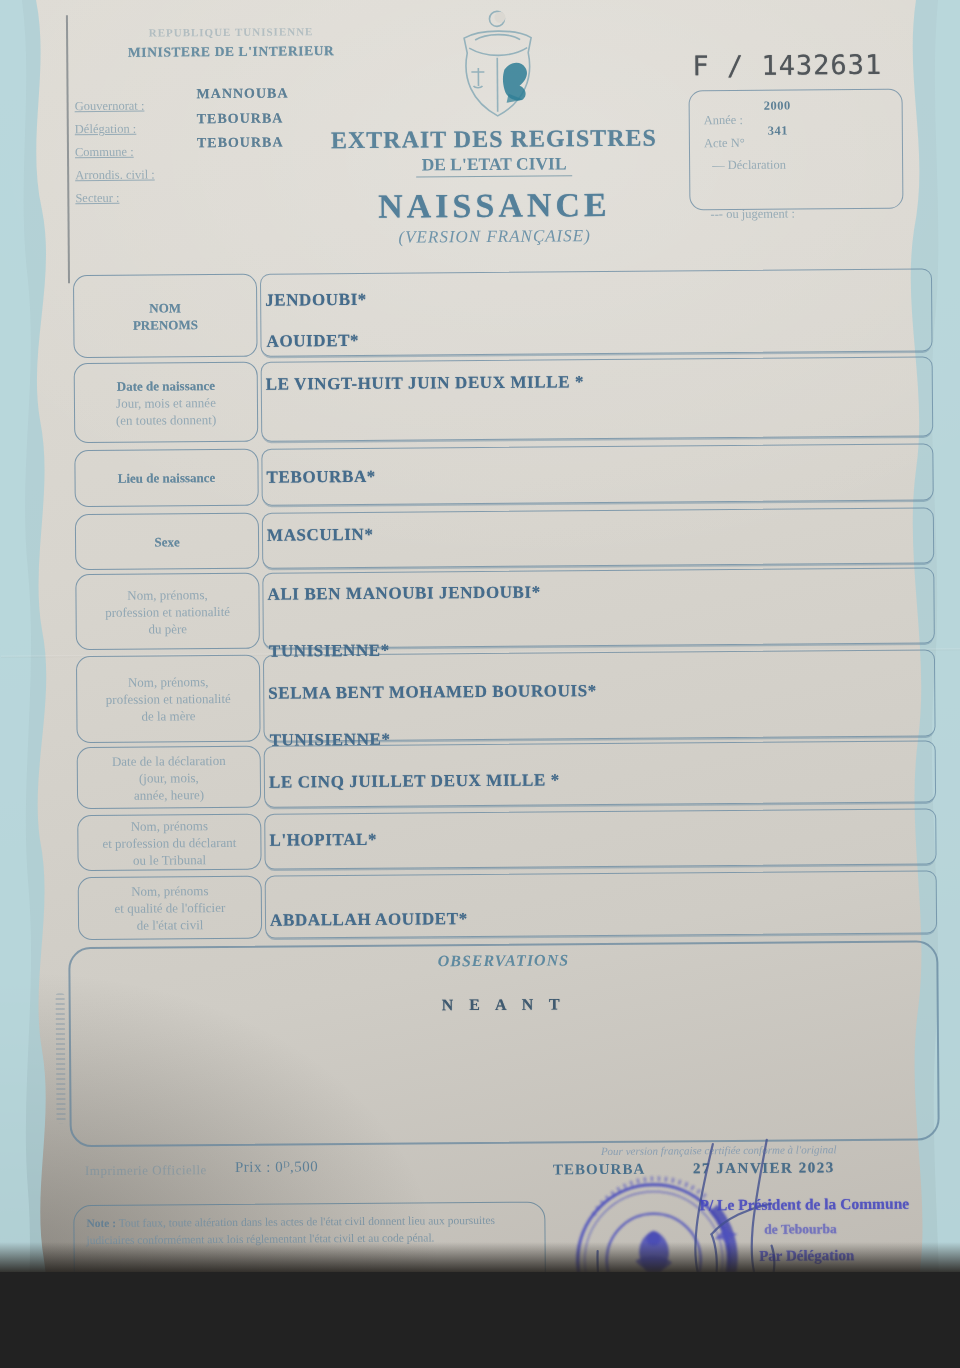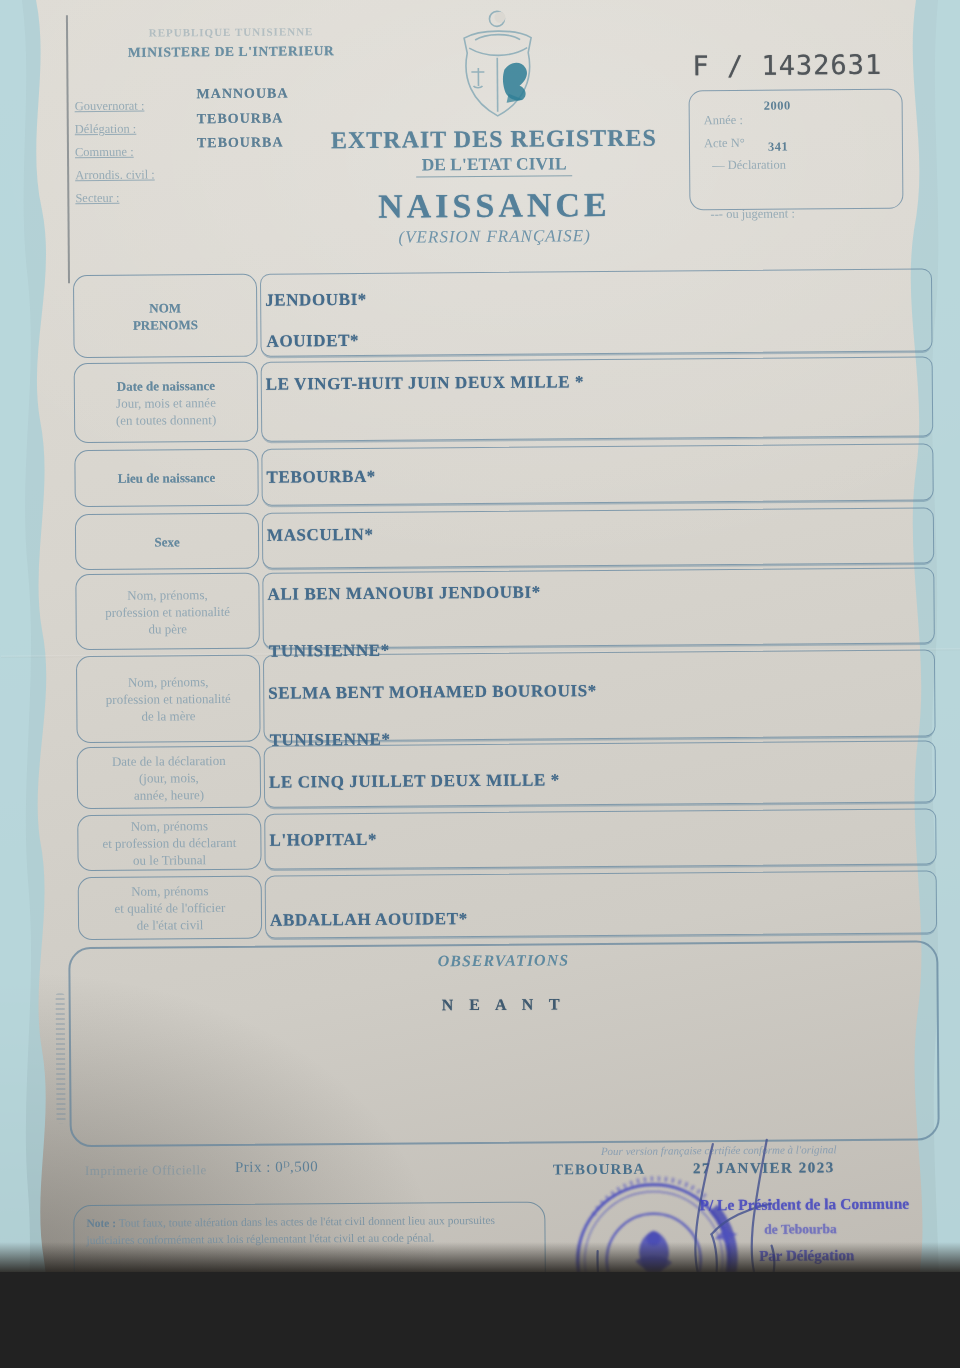--- a/index.html
+++ b/index.html
@@ -124,21 +124,21 @@
       <path d="M70,64 c6,-9 17,-9 21,-2 c4,6 0,14 -6,18 c6,2 8,9 4,13 c-7,4 -17,0 -19,-9 c-2,-8 -2,-13 0,-20z" fill="#2e7e95" opacity=".85"></path>
       <path d="M74,88 l15,6 l-17,3 z" fill="#2e7e95" opacity=".7"></path>
     </svg>
 
     <div class="serial">F / 1432631</div>
 
     <div class="acte-box">
       <span class="ab-l" style="left:14px;top:22px;">Année :</span>
       <span class="ab-v" style="left:74px;top:8px;">2000</span>
       <span class="ab-l" style="left:14px;top:45px;">Acte N°</span>
-      <span class="ab-v" style="left:78px;top:33px;margin-top:16px;">341</span>
+      <span class="ab-v" style="left:78px;top:33px;">341</span>
       <span class="ab-l" style="left:22px;top:67px;">— Déclaration</span>
       <span class="ab-l" style="left:20px;top:92px;margin-top:24px;">--- ou jugement :</span>
     </div>
 
     <div class="titles">
       <div class="t1">EXTRAIT DES REGISTRES</div>
       <div class="t2"><span>DE L'ETAT CIVIL</span></div>
       <div class="t3">NAISSANCE</div>
       <div class="t4">(VERSION FRANÇAISE)</div>
     </div>

